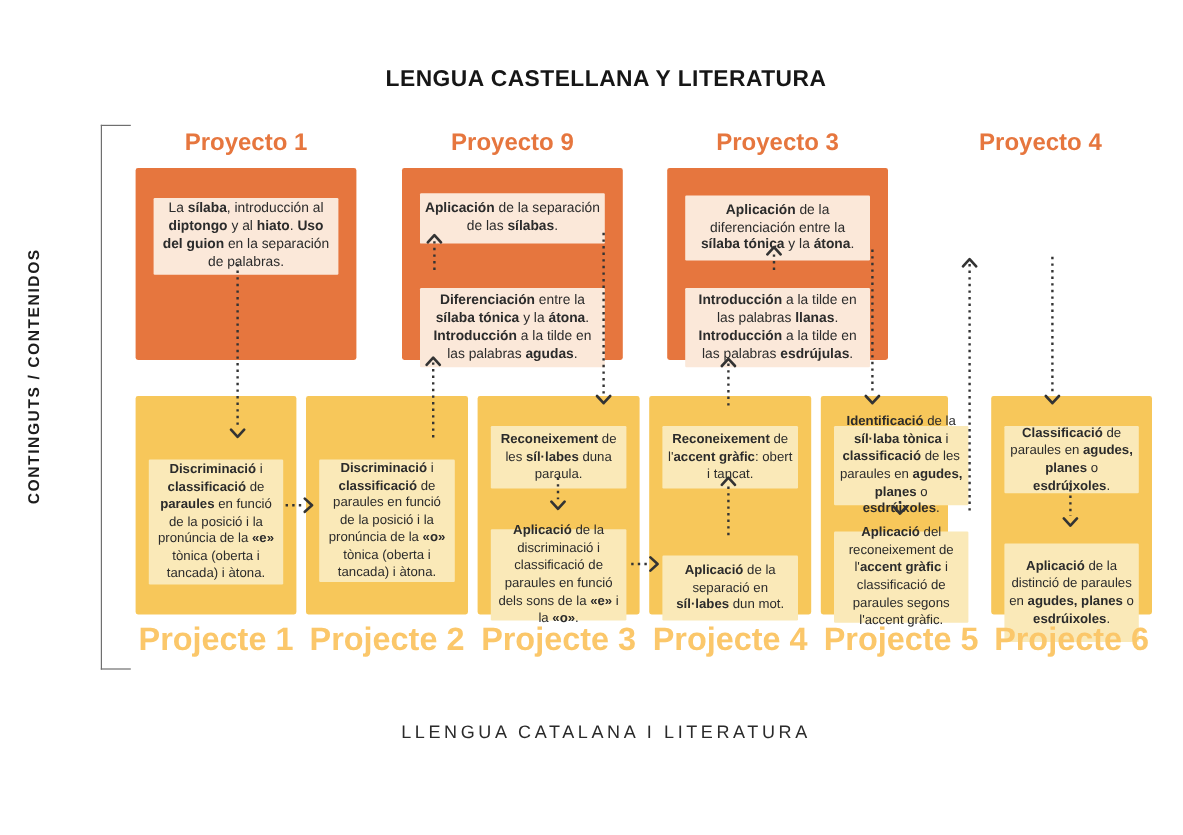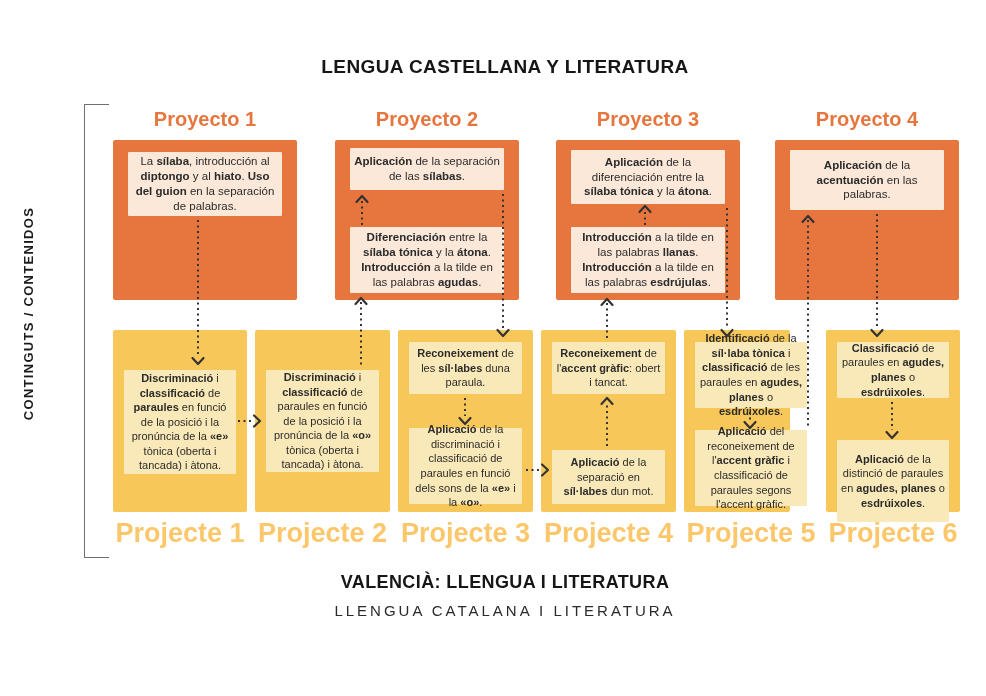--- a/index.html
+++ b/index.html
@@ -26,21 +26,21 @@
   }
   .proj-label{
     position:absolute;top:518px;text-align:center;
     font-size:27px;font-weight:800;color:var(--projecte-label,#fbc76a);
   }
   .obox{position:absolute;top:140px;width:184px;height:160px;background:var(--orange,#e6763e);border-radius:2px;}
   .ybox{position:absolute;top:330px;height:182px;background:var(--yellow,#f7c75a);border-radius:2px;}
   .card{
     position:absolute;display:flex;align-items:center;justify-content:center;
     text-align:center;font-size:11.5px;line-height:1.3;padding:2px 4px;box-sizing:border-box;
-    color:#2b2b2b;border-radius:1px;
+    color:#2b2b2b;border-radius:1px;margin-top:13px;
   }
   .ocard{background:var(--cream,#fbe8d9);left:15px;width:154px;}
   .ycard{background:var(--light-yellow,#fae9b8);left:11px;font-size:11px;line-height:1.32;}
   .footer1{
     position:absolute;left:110px;top:572px;width:790px;margin:0;text-align:center;
     font-size:18px;font-weight:800;letter-spacing:.4px;color:#161616;
   }
   .footer2{
     position:absolute;left:110px;top:602px;width:790px;margin:0;text-align:center;
     font-size:15px;font-weight:400;letter-spacing:3px;color:#2a2a2a;
@@ -54,21 +54,21 @@
 <body>
 
 <div class="canvas" style="--orange: #E6763E; --cream: #FBE8D9; --yellow: #F7C75A; --light-yellow: #FAE9B8; --projecte-label: #FBC76A; --text-dark: #2D2D2D; --arrow: #333333;">
 
   <h1 class="top-title">LENGUA CASTELLANA Y LITERATURA</h1>
 
   <div class="bracket"></div>
   <div class="side-label">CONTINGUTS / CONTENIDOS</div>
 
   <div class="proy-header" style="left:113px">Proyecto 1</div>
-  <div class="proy-header" style="left:335px">Proyecto 2</div>
+  <div class="proy-header" style="left:335px">Proyecto 9</div>
   <div class="proy-header" style="left:556px">Proyecto 3</div>
   <div class="proy-header" style="left:775px">Proyecto 4</div>
 
   <div class="obox" style="left:113px">
     <div class="card ocard" style="top:12px;height:64px">
         <span>La <b>sílaba</b>, introducción al <b>diptongo</b> y al <b>hiato</b>. <b>Uso del guion</b> en la separación de palabras.</span>
       </div>
   </div>
   <div class="obox" style="left:335px">
     <div class="card ocard" style="top:87px;height:66px">
@@ -77,25 +77,20 @@
     <div class="card ocard" style="top:8px;height:42px">
         <span><b>Aplicación</b> de la separación de las <b>sílabas</b>.</span>
       </div>
   </div>
   <div class="obox" style="left:556px">
     <div class="card ocard" style="top:10px;height:54px">
         <span><b>Aplicación</b> de la diferenciación entre la <b>sílaba tónica</b> y la <b>átona</b>.</span>
       </div>
     <div class="card ocard" style="top:87px;height:66px">
         <span><b>Introducción</b> a la tilde en las palabras <b>llanas</b>. <b>Introducción</b> a la tilde en las palabras <b>esdrújulas</b>.</span>
-      </div>
-  </div>
-  <div class="obox" style="left:775px">
-    <div class="card ocard" style="top:10px;height:60px">
-        <span><b>Aplicación</b> de la <b>acentuación</b> en las palabras.</span>
       </div>
   </div>
 
   <div class="ybox" style="left:113px;width:134px">
     <div class="card ycard" style="top:40px;height:104px;width:112px">
         <span><b>Discriminació</b> i <b>classificació</b> de <b>paraules</b> en funció de la posició i la pronúncia de la <b>«e»</b> tònica (oberta i tancada) i àtona.</span>
       </div>
   </div>
   <div class="ybox" style="left:255px;width:135px">
     <div class="card ycard" style="top:40px;height:102px;width:113px">
@@ -168,16 +163,15 @@
     <path d="M750 412 V420"></path>
     <polyline points="744.5,422 750,428 755.5,422"></polyline>
     <path d="M808 220 V428"></path>
     <polyline points="802.5,222 808,216 813.5,222"></polyline>
     <path d="M877 214 V328"></path>
     <polyline points="871.5,330 877,336 882.5,330"></polyline>
     <path d="M892 402 V430"></path>
     <polyline points="886.5,432 892,438 897.5,432"></polyline>
   </svg>
 
-  <h2 class="footer1">VALENCIÀ: LLENGUA I LITERATURA</h2>
   <h3 class="footer2">LLENGUA CATALANA I LITERATURA</h3>
 
 </div>
 
 </body></html>

